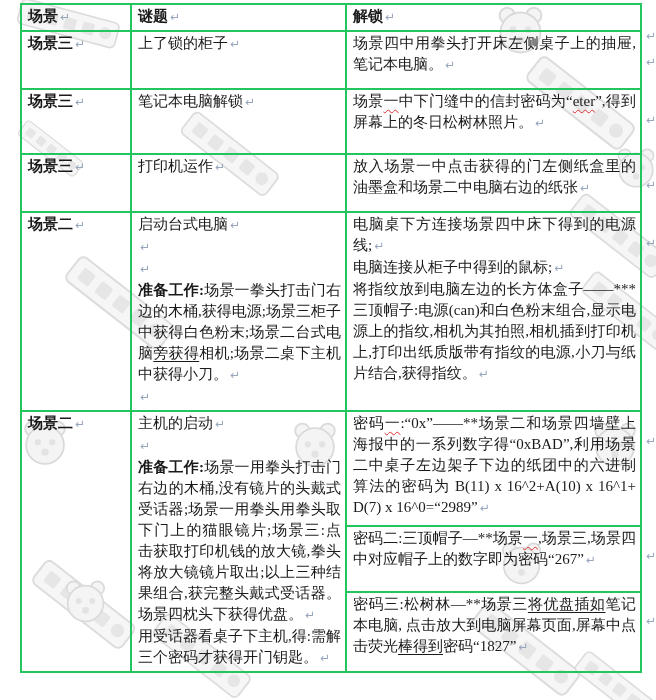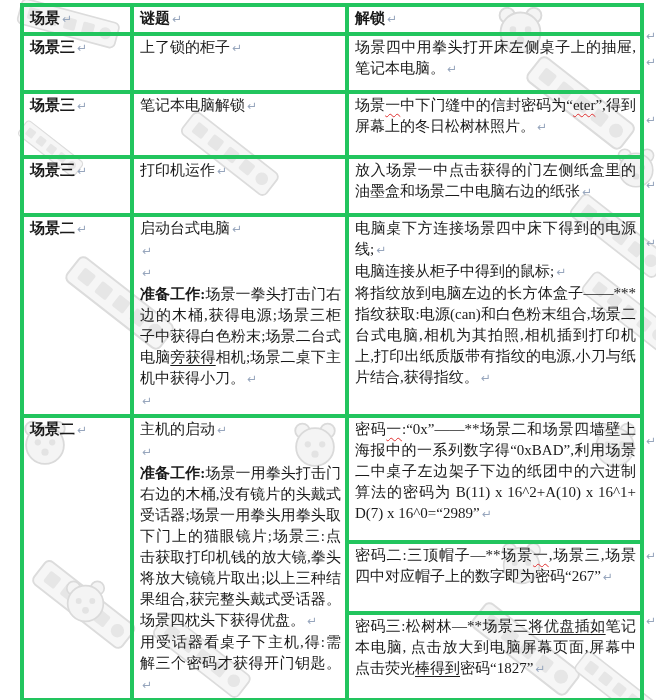--- a/index.html
+++ b/index.html
@@ -5,21 +5,21 @@
   html,body{margin:0;padding:0;background:#ffffff;}
   .page{position:relative;width:656px;height:700px;overflow:hidden;background:#fff;
         color:#1a1a1a;font-family:"Liberation Serif","DejaVu Serif",serif;}
   .wm-layer{position:absolute;inset:0;z-index:1;}
   .wm{position:absolute;transform-origin:top left;}
   .content{position:relative;z-index:2;padding:3px 0 0 20px;}
   .title-line{height:24px;line-height:24px;}
   .title-text{font-size:17px;font-weight:bold;letter-spacing:2px;}
   .title-pilcrow{margin-left:16px;}
   table{border-collapse:collapse;table-layout:fixed;width:620px;}
-  td{border:4px solid #22c55e;vertical-align:top;padding:1px 4px 2px 6px;
+  td{border:2px solid #22c55e;vertical-align:top;padding:1px 4px 2px 6px;
      font-size:15px;line-height:21px;margin-left:20px;}
   .para{text-align:justify;}
   .bold{font-weight:bold;}
   .wavy-red{text-decoration-line:underline;text-decoration-style:wavy;
             text-decoration-color:#e03030;text-decoration-thickness:1px;text-underline-offset:3px;}
   .wavy-green{text-decoration-line:underline;text-decoration-style:wavy;
             text-decoration-color:#2fae4a;text-decoration-thickness:1px;text-underline-offset:3px;text-decoration:underline;}
   .pilcrow{color:#97a6bd;font-family:"DejaVu Sans",sans-serif;font-size:12px;font-weight:normal;
            padding-left:2px;}
   .rowmark{position:absolute;z-index:2;}
@@ -283,21 +283,21 @@
             <td>
               <div class="para"><span class="">启动台式电脑</span><span class="pilcrow">↵</span></div>
               <div class="para"><span class="pilcrow">↵</span></div>
               <div class="para"><span class="pilcrow">↵</span></div>
               <div class="para"><span class="bold">准备工作:</span><span class="">场景一拳头打击门右边的木桶,获得电源;场景三柜子中获得白色粉末;场景二台式电脑</span><span class="wavy-green">旁获得</span><span class="">相机;场景二桌下主机中获得小刀。</span><span class="pilcrow">↵</span></div>
               <div class="para"><span class="pilcrow">↵</span></div>
             </td>
             <td>
               <div class="para"><span class="">电脑桌下方连接场景四中床下得到的电源线;</span><span class="pilcrow">↵</span></div>
               <div class="para"><span class="">电脑连接从柜子中得到的鼠标;</span><span class="pilcrow">↵</span></div>
-              <div class="para"><span class="">将指纹放到电脑左边的长方体盒子——***指纹获取:电源(can)和白色粉末组合,场景二台式电脑,相机为其拍照,相机插到打印机上,打印出纸质版带有指纹的电源,小刀与纸片结合,获得指纹。</span><span class="pilcrow">↵</span></div>
+              <div class="para"><span class="">将指纹放到电脑左边的长方体盒子——***三顶帽子:电源(can)和白色粉末组合,显示电源上的指纹,相机为其拍照,相机插到打印机上,打印出纸质版带有指纹的电源,小刀与纸片结合,获得指纹。</span><span class="pilcrow">↵</span></div>
             </td>
           </tr>
           <tr style="height: 115px;">
             <td rowspan="3">
               <div class="para"><span class="bold">场景二</span><span class="pilcrow">↵</span></div>
             </td>
             <td rowspan="3">
               <div class="para"><span class="">主机的启动</span><span class="pilcrow">↵</span></div>
               <div class="para"><span class="pilcrow">↵</span></div>
               <div class="para"><span class="bold">准备工作:</span><span class="">场景一用拳头打击门右边的木桶,没有镜片的头戴式受话器;场景一用拳头用拳头取下门上的猫眼镜片;场景三:点击获取打印机钱的放大镜,拳头将放大镜镜片取出;以上三种结果组合,获完整头戴式受话器。场景四枕头下获得优盘。</span><span class="pilcrow">↵</span></div>

